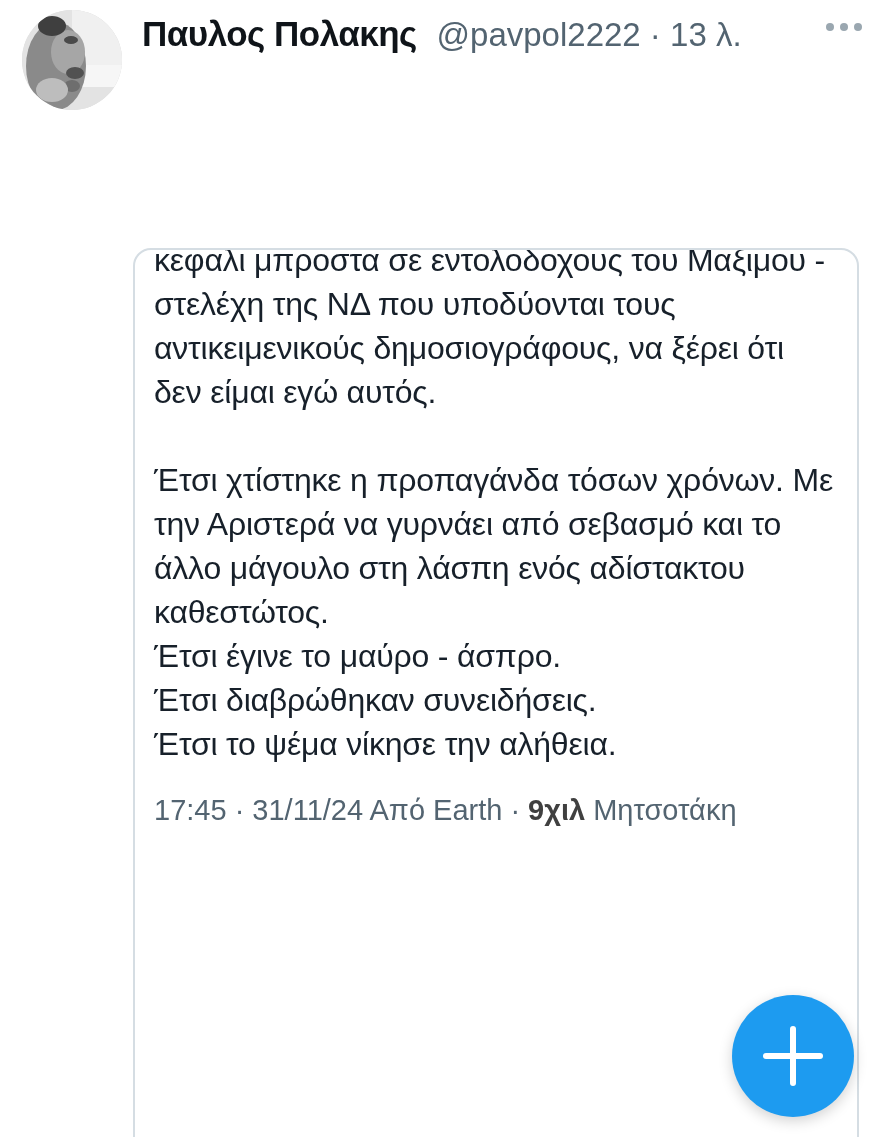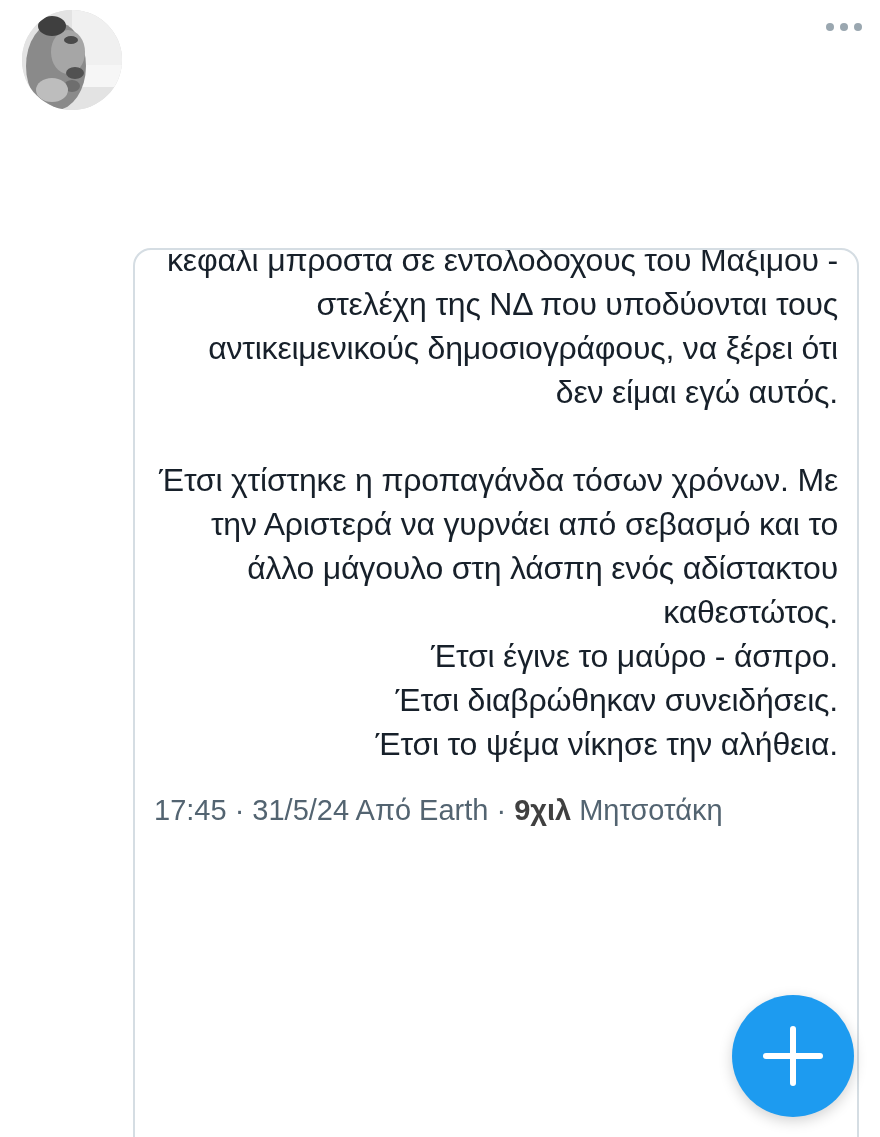--- a/index.html
+++ b/index.html
@@ -47,21 +47,20 @@
     cursor:pointer;
   }
   .card-inner{
     padding:0 19px;
     margin-top:-12px;
   }
   .card-par{
     font-size:32px;line-height:44px;color:#17202a;
     white-space:pre-line;letter-spacing:-0.2px;
     margin:0 0 44px 0;
-    text-align:right;
   }
   .card-par:last-of-type{margin-bottom:0;}
   .card-footer{
     margin-top:26px;
     font-size:29px;line-height:36px;color:#536471;
     white-space:nowrap;
   }
   .views-count{font-weight:700;color:#404040;margin-left:8px;}
   .views-label{margin-left:8px;color:#536471;}
   
@@ -88,37 +87,41 @@
       <ellipse cx="34" cy="56" rx="30" ry="44" fill="#8a8a8a"></ellipse>
       <ellipse cx="46" cy="42" rx="17" ry="22" fill="#a6a6a6"></ellipse>
       <ellipse cx="30" cy="16" rx="14" ry="10" fill="#3f3f3f"></ellipse>
       <ellipse cx="49" cy="30" rx="7" ry="4" fill="#4a4a4a"></ellipse>
       <ellipse cx="53" cy="63" rx="9" ry="6" fill="#515151"></ellipse>
       <ellipse cx="50" cy="76" rx="8" ry="6" fill="#6e6e6e"></ellipse>
       <ellipse cx="30" cy="80" rx="16" ry="12" fill="#bdbdbd"></ellipse>
     </svg>
   </div>
 
+  <div class="header-row">
+    <span class="author-name">Παυλος Πολακης</span>
+    <span class="author-handle">@pavpol2222 · 13 λ.</span>
+  </div>
 
   <div class="more-dots">
     <i></i>
       <i></i>
       <i></i>
   </div>
 
 
   <div class="card">
     <div class="card-inner">
       <p class="card-par">κεφαλι μπροστα σε εντολοδοχους του Μαξιμου - στελέχη της ΝΔ που υποδύονται τους αντικειμενικούς δημοσιογράφους, να ξέρει ότι δεν είμαι εγώ αυτός.</p>
       <p class="card-par">Έτσι χτίστηκε η προπαγάνδα τόσων χρόνων. Με την Αριστερά να γυρνάει από σεβασμό και το άλλο μάγουλο στη λάσπη ενός αδίστακτου καθεστώτος.
 Έτσι έγινε το μαύρο - άσπρο.
 Έτσι διαβρώθηκαν συνειδήσεις.
 Έτσι το ψέμα νίκησε την αλήθεια.</p>
       <div class="card-footer">
-        <span>17:45 · 31/5/24 Από Earth ·</span><span class="views-count">9χιλ</span><span class="views-label">Μητσοτάκη</span>
+        <span>17:45 · 31/11/24 Από Earth ·</span><span class="views-count">9χιλ</span><span class="views-label">Μητσοτάκη</span>
       </div>
     </div>
   </div>
 
   <button class="fab">
     <svg width="62" height="62" viewBox="0 0 62 62">
       <line x1="31" y1="4" x2="31" y2="58" stroke="#ffffff" stroke-width="6" stroke-linecap="round"></line>
       <line x1="4" y1="31" x2="58" y2="31" stroke="#ffffff" stroke-width="6" stroke-linecap="round"></line>
     </svg>
   </button>

